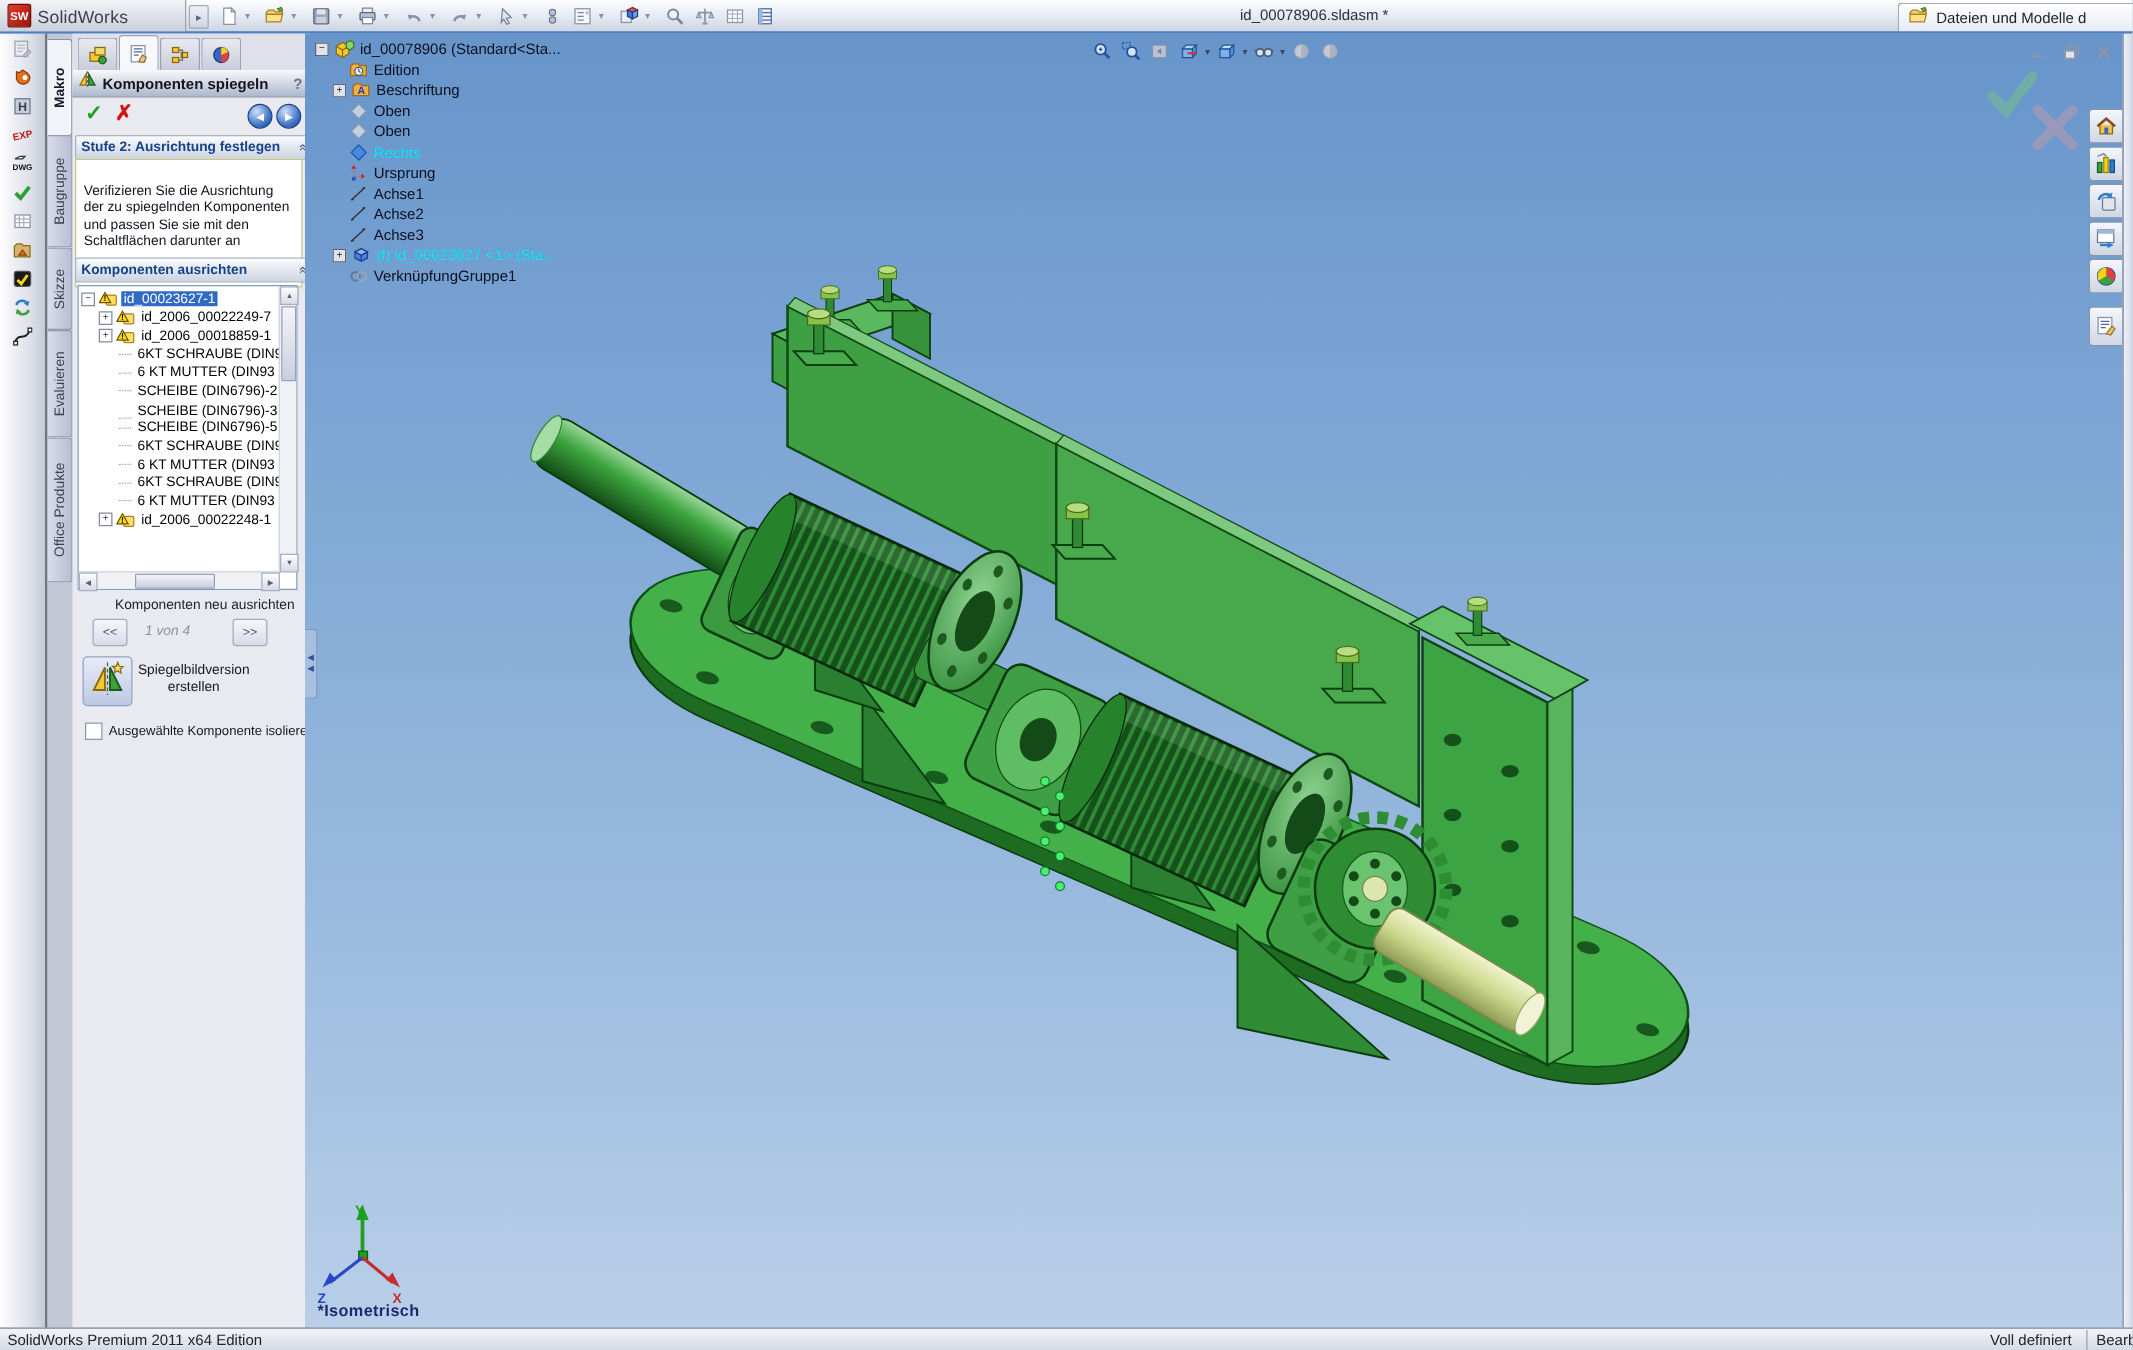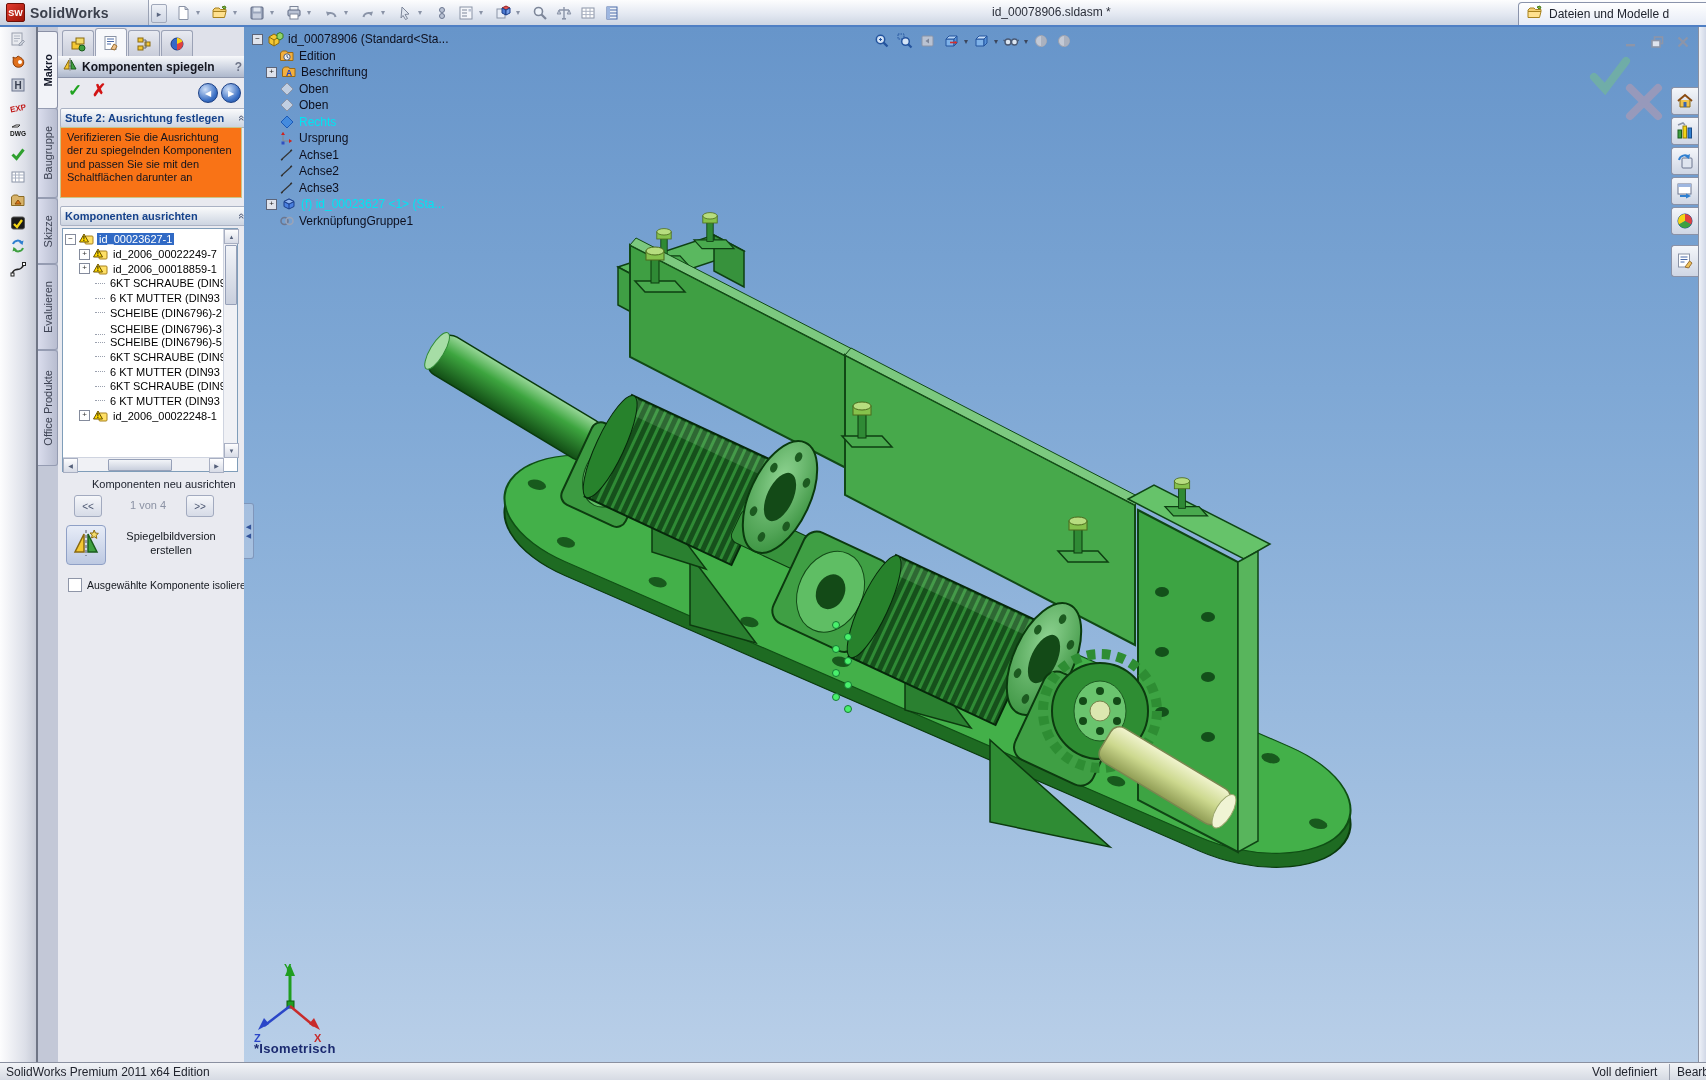--- a/index.html
+++ b/index.html
@@ -7,21 +7,21 @@
        font-family:"Liberation Sans",sans-serif;background:#c7cdd8;
        -webkit-font-smoothing:antialiased;}
   
   .titlebar{position:absolute;left:0;top:0;width:1706px;height:25px;
     background:linear-gradient(#fdfdfe,#e4e9f2 55%,#cdd5e3);border-bottom:2px solid #4f7fc4;}
   .logo-area{position:absolute;left:0;top:0;height:25px;width:148px;display:flex;align-items:center;
     background:linear-gradient(#f2f4f8,#c9cfdc);border-right:1px solid #9aa2b4;}
   .sw-cube{width:17px;height:17px;margin:0 5px 0 6px;background:linear-gradient(135deg,#e23b2e,#9c1408);
     border:1px solid #6d0f06;border-radius:2px;color:#fff;font-size:9px;font-weight:bold;
     display:flex;align-items:center;justify-content:center;}
-  .sw-name{font-size:14px;font-weight:bold;color:#3a3f4b;letter-spacing:.2px;text-align:right;}
+  .sw-name{font-size:14px;font-weight:normal;color:#3a3f4b;letter-spacing:.2px;text-align:right;}
   .menu-arrow{position:absolute;left:151px;top:4px;width:14px;height:17px;color:#5a6residents;color:#5a6680;
     font-size:9px;display:flex;align-items:center;justify-content:center;
     background:linear-gradient(#eef1f7,#cfd6e4);border:1px solid #a0a8ba;border-radius:2px;}
   #top-toolbar{position:absolute;left:172px;top:1px;height:23px;display:flex;align-items:center;gap:2px;}
   .tbtn{width:22px;height:21px;display:flex;align-items:center;justify-content:center;border-radius:2px;}
   .dd{font-size:8px;color:#8a93a6;width:8px;margin-right:3px;}
   .doc-title{position:absolute;left:992px;top:5px;font-size:12px;color:#2b2f3a;}
   .taskpane-btn{position:absolute;left:1518px;top:2px;width:182px;height:22px;
     background:linear-gradient(#ffffff,#e6ebf6);border:1px solid #8a93ab;border-bottom:none;
     border-radius:4px 4px 0 0;display:flex;align-items:center;gap:6px;padding-left:8px;
@@ -54,45 +54,45 @@
   .pm-actions{position:absolute;left:0;top:50px;width:186px;height:30px;}
   .ok-x{position:absolute;top:5px;font-size:17px;font-weight:bold;line-height:18px;}
   .nav-circle{position:absolute;top:6px;width:18px;height:18px;border-radius:50%;
     background:radial-gradient(circle at 35% 30%,#cfe0f8,#3a6fc4 65%,#1d4a96);
     color:#fff;font-size:8px;display:flex;align-items:center;justify-content:center;border:1px solid #1b3f85;}
   .sect-head{position:absolute;left:2px;width:180px;height:18px;
     background:linear-gradient(#fafbfc,#ccd4e1);border:1px solid #aab2c4;border-radius:2px;
     display:flex;align-items:center;padding:0 4px;}
   .sect-head .t{flex:1;font-size:11px;font-weight:bold;color:#15428b;}
   .chev{color:#44506e;font-size:11px;display:inline-block;transform:rotate(90deg);}
-  .msgbox{position:absolute;left:2px;top:100px;width:168px;height:63px;background:#f97316;
-    border:1px solid #c9c489;padding:3px 6px;font-size:11px;line-height:1.22;color:#10141f;}
+  .msgbox{position:absolute;left:2px;top:100px;width:168px;height:63px;background:#ffffff;
+    border:1px solid #c9c489;padding:19px 6px;font-size:11px;line-height:1.22;color:#10141f;}
   .listbox{position:absolute;left:4px;top:201px;width:174px;height:242px;background:#fff;
     border:1px solid #7f9db9;}
   .pm-tree{position:absolute;left:0;top:0;right:13px;bottom:13px;overflow:hidden;padding-top:3px;}
   .pm-row{height:14.7px;display:flex;align-items:center;white-space:nowrap;position:relative;}
   .pm-row .exp{width:9px;height:9px;border:1px solid #848b9c;background:#fff;font-size:8px;line-height:7px;
     text-align:center;color:#333;margin-right:3px;flex:none;}
   .pm-row .stub{width:10px;border-top:1px dotted #9aa0ae;margin-right:3px;flex:none;}
   .pm-row .wicon{margin-right:3px;flex:none;display:flex;}
   .pm-row .lbl{font-size:11px;color:#000;padding:0 2px;}
   .pm-row .lbl.sel{background:#316ac5;color:#fff;}
   .vscroll{position:absolute;right:0;top:0;width:13px;bottom:13px;background:#f0f1f5;border-left:1px solid #cfd4e0;}
   .hscroll{position:absolute;left:0;bottom:0;height:13px;right:13px;background:#f0f1f5;border-top:1px solid #cfd4e0;}
   .sbtn{position:absolute;width:13px;height:13px;background:linear-gradient(#fdfdfe,#d7dbe6);
     border:1px solid #a8afc2;font-size:6px;color:#55607a;display:flex;align-items:center;justify-content:center;}
   .thumb{position:absolute;background:linear-gradient(#f2f4f8,#c9cfdd);border:1px solid #96a0b8;border-radius:1px;}
   .realign-lbl{position:absolute;left:6px;top:451px;font-size:11px;color:#1a1e2a;margin-left:28px;}
   .step-btn{position:absolute;top:468px;width:26px;height:20px;font-size:10px;color:#4a5570;
     background:linear-gradient(#f6f7fa,#d6dbe7);border:1px solid #a2aabf;border-radius:3px;
     display:flex;align-items:center;justify-content:center;}
-  .step-pos{position:absolute;top:472px;left:58px;width:64px;text-align:center;font-size:11px;color:#8b92a4;}
+  .step-pos{position:absolute;top:472px;left:58px;width:64px;text-align:left;font-size:11px;color:#8b92a4;font-style:italic;}
   .mirror-btn{position:absolute;left:8px;top:498px;width:38px;height:38px;border:1px solid #8fa0c6;border-radius:4px;
     background:linear-gradient(#e7ecf7,#bdc9e2);display:flex;align-items:center;justify-content:center;}
-  .mirror-lbl{position:absolute;left:50px;top:503px;width:126px;text-align:center;font-size:11px;line-height:1.25;color:#14181f;}
+  .mirror-lbl{position:absolute;left:34px;top:503px;width:126px;text-align:center;font-size:11px;line-height:1.25;color:#14181f;}
   .chk-row{position:absolute;left:10px;top:551px;display:flex;align-items:center;gap:5px;}
   .chk-box{width:12px;height:12px;background:#fff;border:1px solid #8f96a8;}
   .chk-lbl{font-size:10.5px;color:#14181f;white-space:nowrap;}
   
   .viewport{position:absolute;left:244px;top:27px;width:1454px;height:1035px;overflow:hidden;
     background:linear-gradient(180deg,#6795ca 0%,#7fa8d5 35%,#9cbcdf 70%,#b9cfe8 100%);}
   #model-svg{position:absolute;left:0;top:0;}
   
   .ftree{position:absolute;left:8px;top:4px;}
   .ft-row{height:16.5px;display:flex;align-items:center;white-space:nowrap;}

